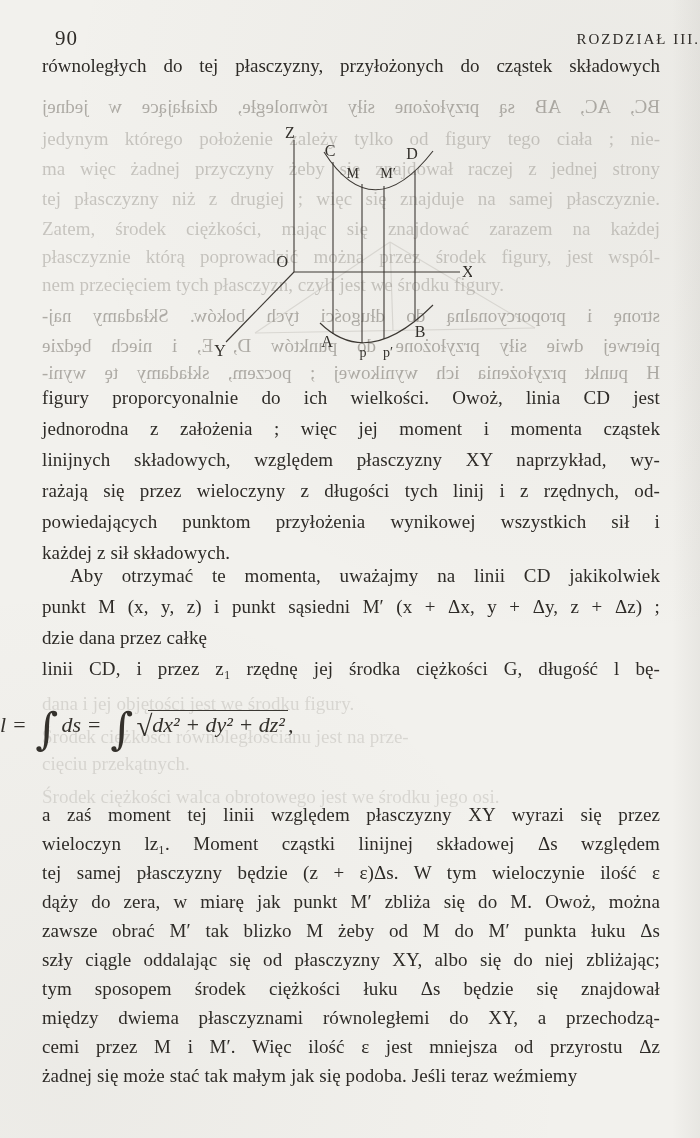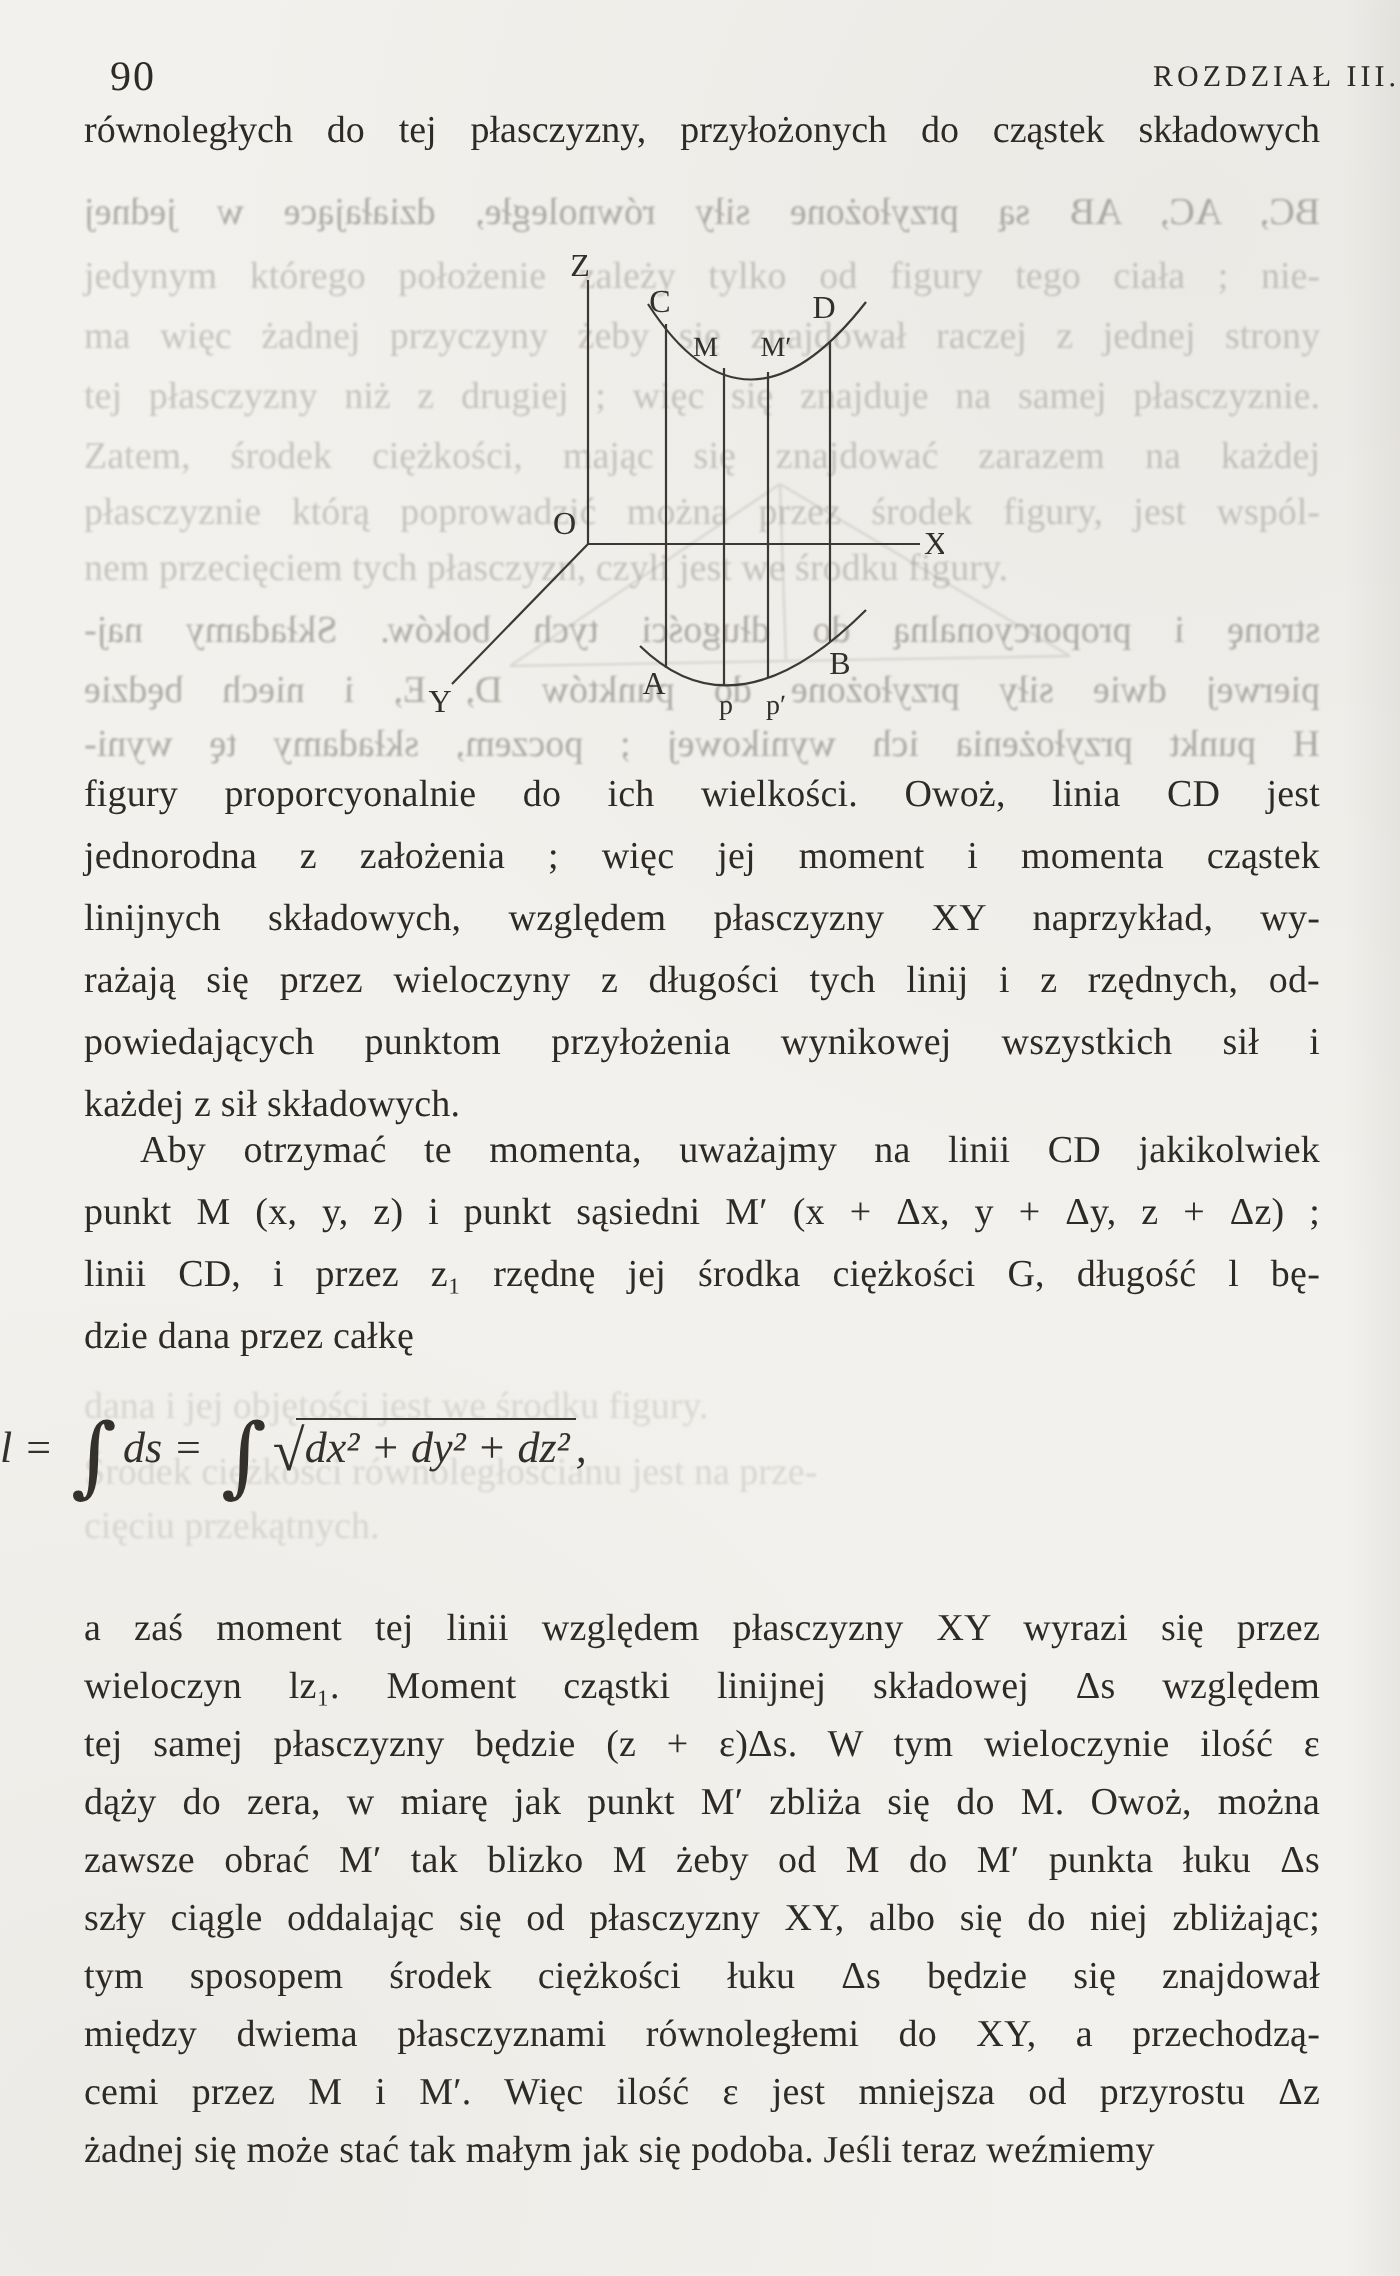--- a/index.html
+++ b/index.html
@@ -64,20 +64,21 @@
   <div class="ghost g3">tej płasczyzny niż z drugiej ; więc się znajduje na samej płasczyznie.</div>
   <div class="ghost g4">Zatem, środek ciężkości, mając się znajdować zarazem na każdej</div>
   <div class="ghost g5">płasczyznie którą poprowadzić można przez środek figury, jest wspól-</div>
   <div class="ghost g6 endline">nem przecięciem tych płasczyzn, czyli jest we środku figury.</div>
   <div class="ghost mir g7">stronę i proporcyonalną do długości tych boków. Składamy naj-</div>
   <div class="ghost mir g8">pierwej dwie siły przyłożone do punktów D, E, i niech będzie</div>
   <div class="ghost mir g9">H punkt przyłożenia ich wynikowej ; poczem, składamy tę wyni-</div>
   <div class="ghost faint g10 endline">dana i jej objętości jest we środku figury.</div>
   <div class="ghost faint g11 endline">Środek ciężkości równoległościanu jest na prze-</div>
   <div class="ghost faint g12 endline">cięciu przekątnych.</div>
+  <div class="ghost faint g13 endline">Środek ciężkości walca obrotowego jest we środku jego osi.</div>
 
   <svg class="ghostfig" viewBox="0 0 310 120">
     <line x1="20" y1="108" x2="155" y2="17"></line>
     <line x1="155" y1="17" x2="300" y2="103"></line>
     <line x1="20" y1="108" x2="300" y2="103"></line>
     <line x1="155" y1="17" x2="158" y2="106"></line>
   </svg>
 
   <div class="pageno">90</div>
   <div class="chapter">ROZDZIAŁ III.</div>
@@ -113,22 +114,22 @@
     <div class="ln">jednorodna z założenia ; więc jej moment i momenta cząstek</div>
     <div class="ln">linijnych składowych, względem płasczyzny XY naprzykład, wy-</div>
     <div class="ln">rażają się przez wieloczyny z długości tych linij i z rzędnych, od-</div>
     <div class="ln">powiedających punktom przyłożenia wynikowej wszystkich sił i</div>
     <div class="ln last">każdej z sił składowych.</div>
   </div>
 
   <div class="para p2">
     <div class="ln indent">Aby otrzymać te momenta, uważajmy na linii CD jakikolwiek</div>
     <div class="ln">punkt M (x, y, z) i punkt sąsiedni M′ (x + Δx, y + Δy, z + Δz) ;</div>
+    <div class="ln last">dzie dana przez całkę</div>
     <div class="ln">linii CD, i przez z₁ rzędnę jej środka ciężkości G, długość l bę-</div>
-    <div class="ln last">dzie dana przez całkę</div>
   </div>
 
   <div class="formula">
     <span>l</span><span class="op">=</span><span class="int">∫</span><span>ds</span><span class="op">=</span><span class="int">∫</span><span class="rad">√</span><span class="radicand">dx² + dy² + dz²</span><span>,</span>
   </div>
 
   <div class="para p3">
     <div class="ln">a zaś moment tej linii względem płasczyzny XY wyrazi się przez</div>
     <div class="ln">wieloczyn lz₁. Moment cząstki linijnej składowej Δs względem</div>
     <div class="ln">tej samej płasczyzny będzie (z + ε)Δs. W tym wieloczynie ilość ε</div>

